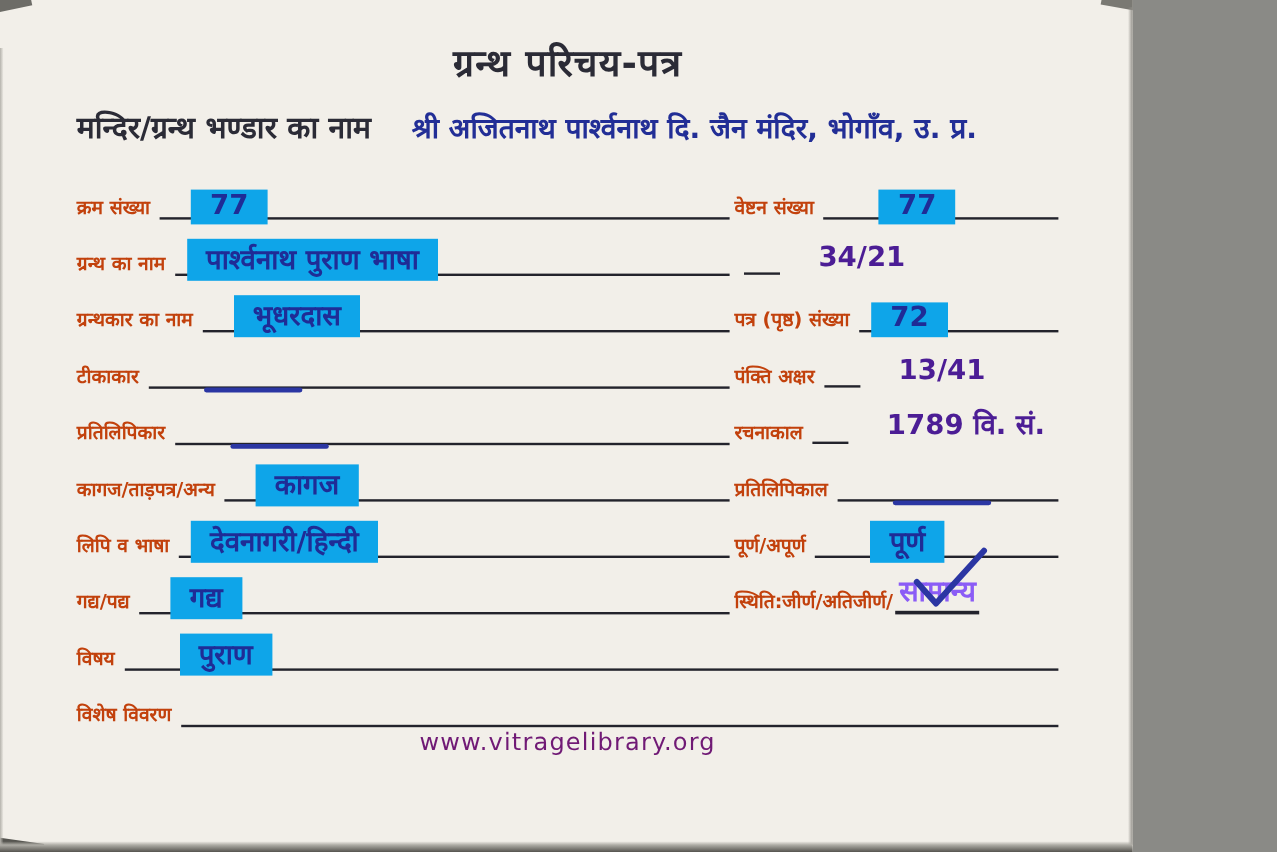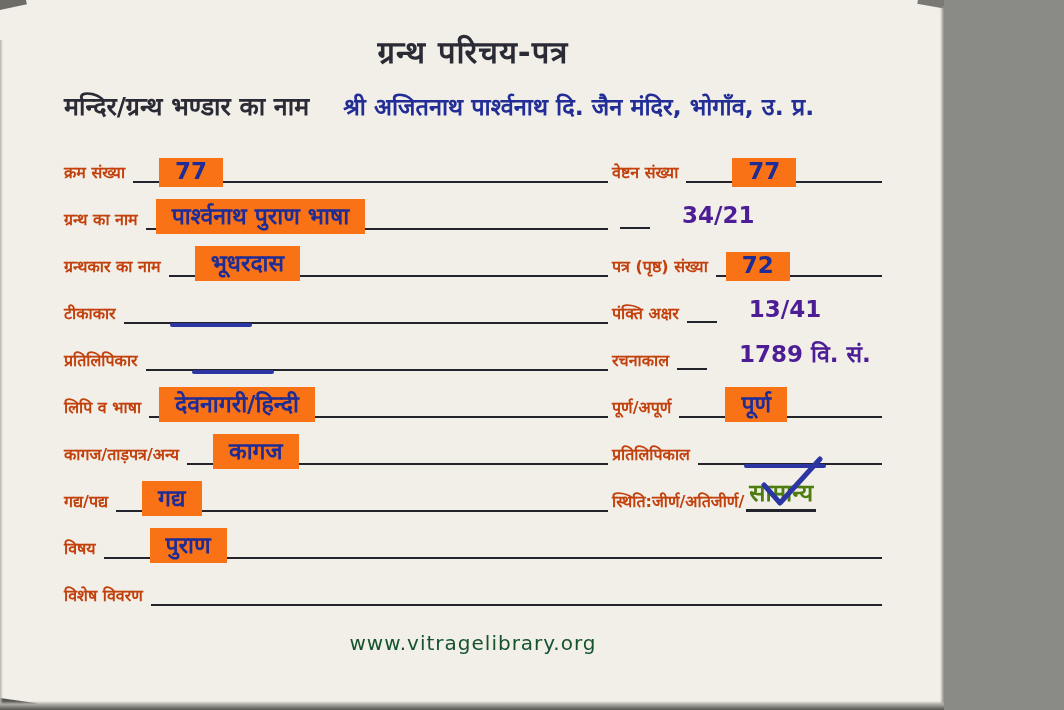--- a/index.html
+++ b/index.html
@@ -26,21 +26,21 @@
   .field { display:flex; align-items:flex-end; height:47px; min-width:0; }
   .field.left-col { padding-right:4px; }
   .flabel {
     font-size:16px; font-weight:600; color:#c2410c;
     white-space:nowrap; line-height:1.15; padding-bottom:1px;
   }
   .rule { flex:1 1 auto; position:relative; border-bottom:2.5px solid #23232c; margin-left:8px; }
   .fvalue {
     position:absolute; bottom:-6px; white-space:nowrap;
     color:#1f2c96; font-weight:700; font-size:23px;
-    background:#f97316; padding:0 16px 3px 16px;
+    background:#0ea5e9; padding:0 16px 3px 16px;
   }
   .oa { left:10px; } .ob { left:26px; } .oc { left:46px; }
 
   
   .dash { width:30px; height:2.5px; background:#23232c; margin:0 0 1px 8px; }
   .pvalue {
     font-size:23px; font-weight:700; color:#4c1d95;
     margin-left:32px; padding-bottom:2px; white-space:nowrap;
   }
 
@@ -48,27 +48,27 @@
   .blankdash {
     position:absolute; left:46px; bottom:-5px; width:82px; height:4px;
     background:#2b36a3; border-radius:2px;
   }
 
   
   .checkwrap {
     position:relative; margin-left:2px; padding:0 3px 1px 3px;
     border-bottom:3px solid #23232c; white-space:nowrap;
   }
-  .checkword { font-size:24px; font-weight:600; color:#4d7c0f; }
+  .checkword { font-size:24px; font-weight:600; color:#8b5cf6; }
   .check-svg { position:absolute; left:8px; top:-20px; width:74px; height:56px; pointer-events:none; }
 
   
   .watermark {
-    margin-top:25px; text-align:center;
-    font-size:20px; letter-spacing:1px; color:#14532d; font-weight:500;
+    margin-top:0; text-align:center;
+    font-size:20px; letter-spacing:1px; color:#701a75; font-weight:500;
   }
 
   
   .edge-bottom { position:absolute; left:0; right:0; bottom:0; height:9px;
     background:linear-gradient(to top,#55544f,#aeaca5 65%,rgba(174,172,165,0)); }
   .edge-right { position:absolute; top:6px; bottom:6px; right:0; width:4px;
     background:linear-gradient(to left,#8e8c86,rgba(142,140,134,0)); }
   .edge-left { position:absolute; top:40px; bottom:6px; left:0; width:3px;
     background:linear-gradient(to right,#b5b3ac,rgba(181,179,172,0)); }
   .corner-tl { position:absolute; left:-8px; top:-4px; width:34px; height:12px;
@@ -157,44 +157,44 @@
       </div>
       <div class="field">
         <span class="flabel">रचनाकाल</span>
         <span class="dash"></span>
         <span class="pvalue">1789 वि. सं.</span>
       </div>
     </div>
 
     <div class="row2">
       <div class="field left-col">
+        <span class="flabel">कागज/ताड़पत्र/अन्य</span>
+        <span class="rule">
+          <span class="fvalue ob">कागज</span>
+        </span>
+      </div>
+      <div class="field">
+        <span class="flabel">प्रतिलिपिकाल</span>
+        <span class="rule">
+          <span class="blankdash"></span>
+        </span>
+      </div>
+    </div>
+
+    <div class="row2">
+      <div class="field left-col">
         <span class="flabel">लिपि व भाषा</span>
         <span class="rule">
           <span class="fvalue oa">देवनागरी/हिन्दी</span>
         </span>
       </div>
       <div class="field">
         <span class="flabel">पूर्ण/अपूर्ण</span>
         <span class="rule">
           <span class="fvalue oc">पूर्ण</span>
-        </span>
-      </div>
-    </div>
-
-    <div class="row2">
-      <div class="field left-col">
-        <span class="flabel">कागज/ताड़पत्र/अन्य</span>
-        <span class="rule">
-          <span class="fvalue ob">कागज</span>
-        </span>
-      </div>
-      <div class="field">
-        <span class="flabel">प्रतिलिपिकाल</span>
-        <span class="rule">
-          <span class="blankdash"></span>
         </span>
       </div>
     </div>
 
     <div class="row2">
       <div class="field left-col">
         <span class="flabel">गद्य/पद्य</span>
         <span class="rule">
           <span class="fvalue ob">गद्य</span>
         </span>

